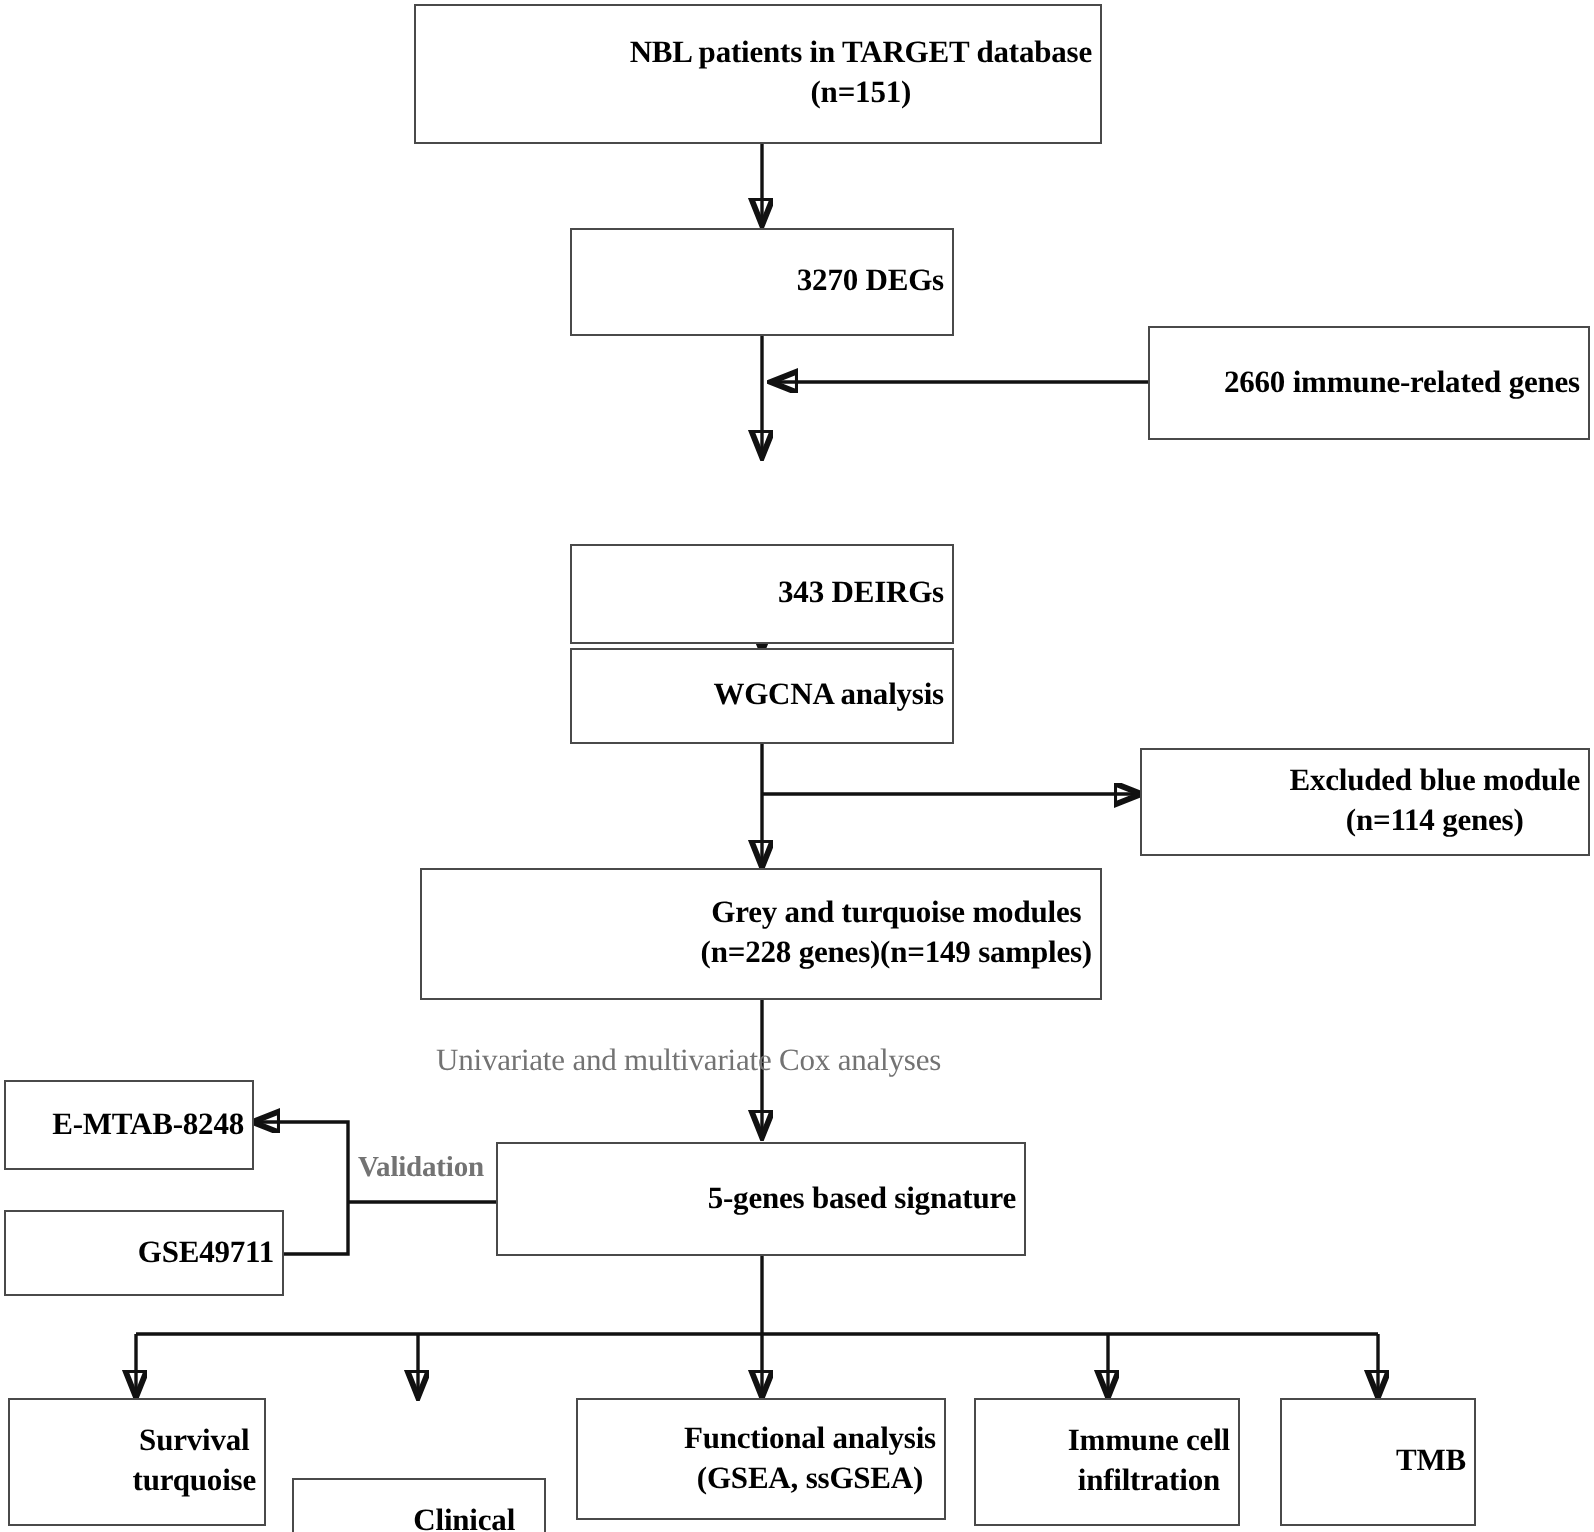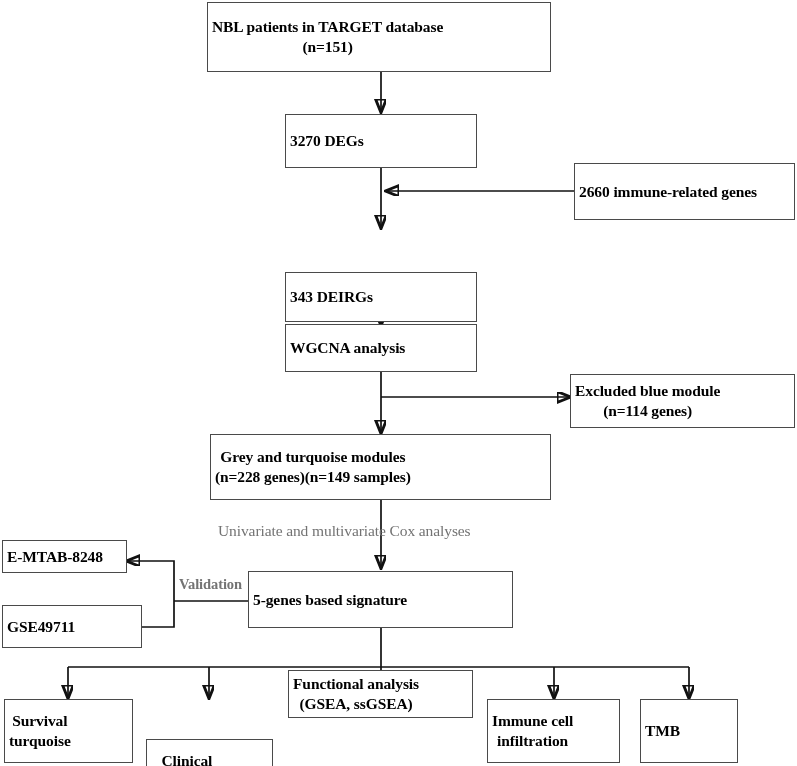--- a/index.html
+++ b/index.html
@@ -15,21 +15,21 @@
     font-family: "Liberation Serif", "DejaVu Serif", serif;
     overflow: hidden;
   }
   .node {
     position: absolute;
     box-sizing: border-box;
     border: 1.6px solid #4a4a4a;
     background: #ffffff;
     display: flex;
     align-items: center;
-    justify-content: flex-start;
+    justify-content: flex-end;
     text-align: center;
     color: #000000;
     font-weight: 700;
     font-size: 15.5px;
     line-height: 1.28;
     letter-spacing: -0.1px;
     padding: 2px 4px;
   }
   .node .txt { display: block; }
   .node .ln { display: block; white-space: nowrap; }
@@ -138,21 +138,21 @@
     <span class="txt">
       <span class="ln">Grey and turquoise modules</span>
       <span class="ln">(n=228 genes)(n=149 samples)</span>
     </span>
   </div>
 
   <div class="edge-label" style="left:218px; top:522px; font-size:15.5px;">
     <span>Univariate and multivariate Cox analyses</span>
   </div>
 
-  <div class="node" style="left:2px; top:540px; width:125px; height:33px;">
+  <div class="node" style="left:2px; top:540px; width:125px; height:45px;">
     <span class="txt">
       <span class="ln">E-MTAB-8248</span>
     </span>
   </div>
 
   <div class="node" style="left:2px; top:605px; width:140px; height:43px;">
     <span class="txt">
       <span class="ln">GSE49711</span>
     </span>
   </div>
@@ -174,21 +174,21 @@
     </span>
   </div>
 
   <div class="node" style="left:146px; top:739px; width:127px; height:64px;">
     <span class="txt">
       <span class="ln">Clinical</span>
       <span class="ln">correlation</span>
     </span>
   </div>
 
-  <div class="node" style="left:288px; top:670px; width:185px; height:48px;">
+  <div class="node" style="left:288px; top:699px; width:185px; height:61px;">
     <span class="txt">
       <span class="ln">Functional analysis</span>
       <span class="ln">(GSEA, ssGSEA)</span>
     </span>
   </div>
 
   <div class="node" style="left:487px; top:699px; width:133px; height:64px;">
     <span class="txt">
       <span class="ln">Immune cell</span>
       <span class="ln">infiltration</span>

